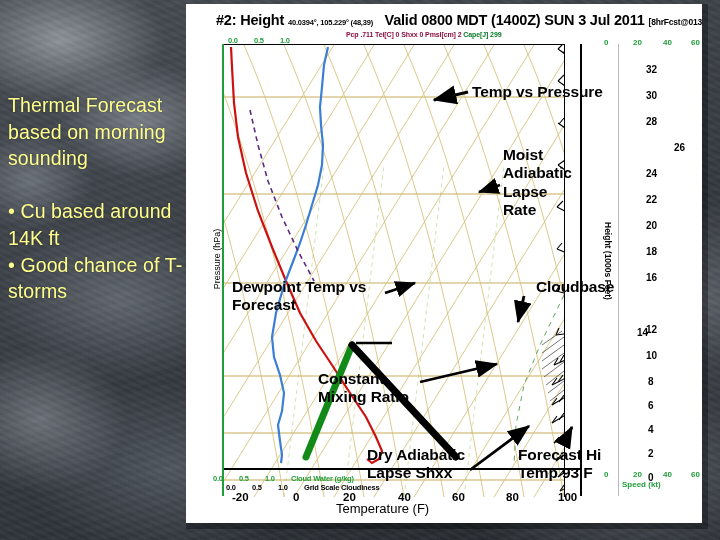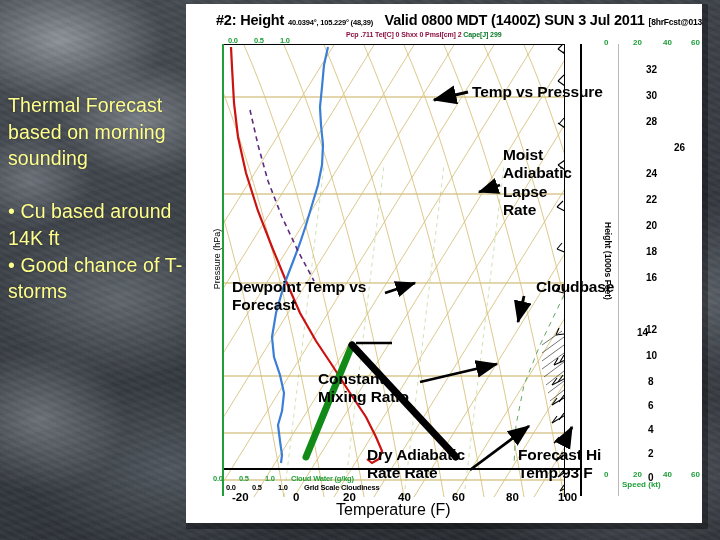--- a/index.html
+++ b/index.html
@@ -98,21 +98,21 @@
   
   .hlabel{position:absolute;font-size:10px;font-weight:bold;color:#000;}
   #h-axis-title{
     position:absolute;left:427px;top:218px;width:110px;
     transform:rotate(90deg);transform-origin:left top;
     font-size:8.5px;font-weight:bold;color:#000;white-space:nowrap;
   }
 
   
   .tlabel{position:absolute;font-size:11.5px;font-weight:bold;color:#000;}
-  #t-axis-title{position:absolute;left:150px;top:497px;font-size:16px;color:#000;}
+  #t-axis-title{position:absolute;left:150px;top:497px;font-size:13px;color:#000;}
   #x-axis-line{position:absolute;left:38px;top:464px;width:358px;height:2px;background:#000;}
 
   
   .slabel{position:absolute;font-size:8px;font-weight:bold;color:#1f9e3a;}
   #speed-title{position:absolute;left:436px;top:476px;font-size:8px;font-weight:bold;color:#1f9e3a;}
 
   
   .leg{position:absolute;font-size:7.5px;font-weight:bold;white-space:nowrap;letter-spacing:-.2px;}
   #leg-green{left:27px;top:470px;color:#1f9e3a;}
   #leg-black{left:40px;top:479px;color:#000;}
@@ -399,21 +399,21 @@
 
 <div class="anno" id="anno-cloudbase">Cloudbase</div>
 
 <div class="anno" id="anno-mixing">
   <div>Constant</div>
   <div>Mixing Ratio</div>
 </div>
 
 <div class="anno" id="anno-dry">
   <div>Dry Adiabatic</div>
-  <div>Rate Rate</div>
+  <div>Lapse Shxx</div>
 </div>
 
 <div class="anno" id="anno-hi">
   <div>Forecast Hi</div>
   <div>Temp 93 F</div>
 </div>
 
 <svg id="anno-overlay">
   <defs>
     <marker id="ah" markerWidth="9" markerHeight="9" refX="7.5" refY="3.2" orient="auto">

